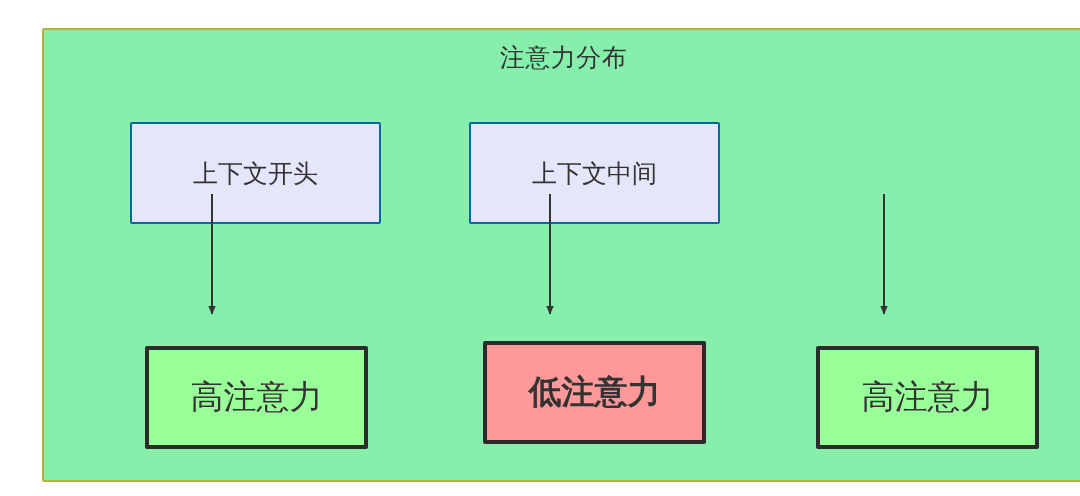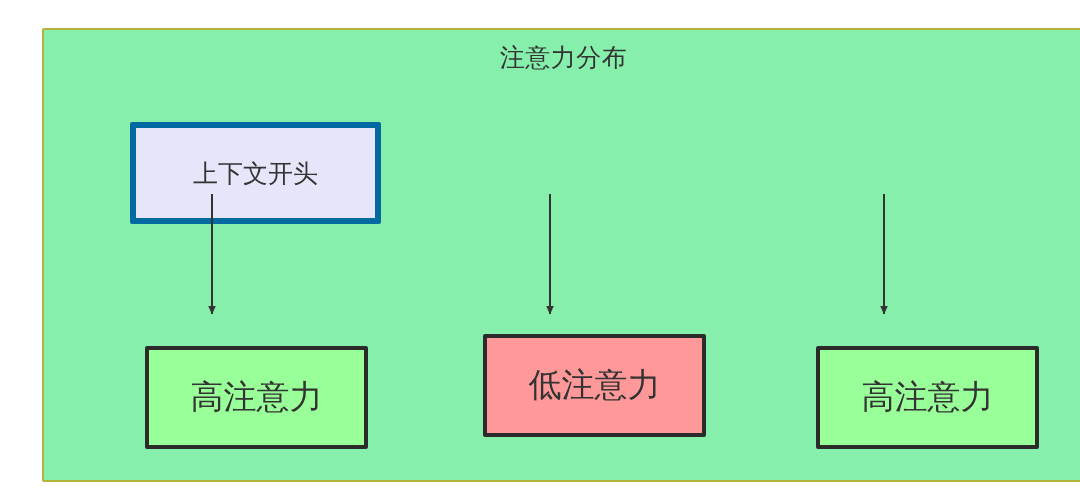--- a/index.html
+++ b/index.html
@@ -57,21 +57,21 @@
     justify-content: center;
     text-align: center;
     color: #333333;
     white-space: nowrap;
   }
 
   .node-top {
     width: 251px;
     height: 102px;
     background: #e6e6fb;
-    border: 6px solid #0369a1;
+    border: 2px solid #0369a1;
     border-radius: 2px;
     font-size: 25px;
   }
 
   .node-bottom {
     width: 223px;
     height: 103px;
     border: 4px solid #2b2b2b;
     border-radius: 2px;
     font-size: 33px;
@@ -85,21 +85,21 @@
     background: #ff9999;
   }
 
   
   .col1-top { left: 86px;  top: 92px; }
   .col2-top { left: 425px; top: 92px; }
   .col3-top { left: 760px; top: 92px; }
 
   
   .col1-bot { left: 101px; top: 316px; }
-  .col2-bot { left: 439px; top: 304px; }
+  .col2-bot { left: 439px; top: 311px; font-weight: bold; }
   .col3-bot { left: 772px; top: 316px; }
 
   
   #edges {
     position: absolute;
     left: 0;
     top: 0;
     width: 1080px;
     height: 496px;
     pointer-events: none;
@@ -109,20 +109,21 @@
 <body>
 
 <div id="canvas">
 
   <div class="subgraph">
 
     <div class="subgraph-title">注意力分布</div>
 
     <div class="node node-top col1-top">上下文开头</div>
 
+    <div class="node node-top col2-top">上下文中间</div>
 
 
     <div class="node node-bottom fill-high col1-bot">高注意力</div>
 
     <div class="node node-bottom fill-low col2-bot">低注意力</div>
 
     <div class="node node-bottom fill-high col3-bot">高注意力</div>
   </div>
 
   <svg id="edges" viewBox="0 0 1080 496" xmlns="http://www.w3.org/2000/svg">

